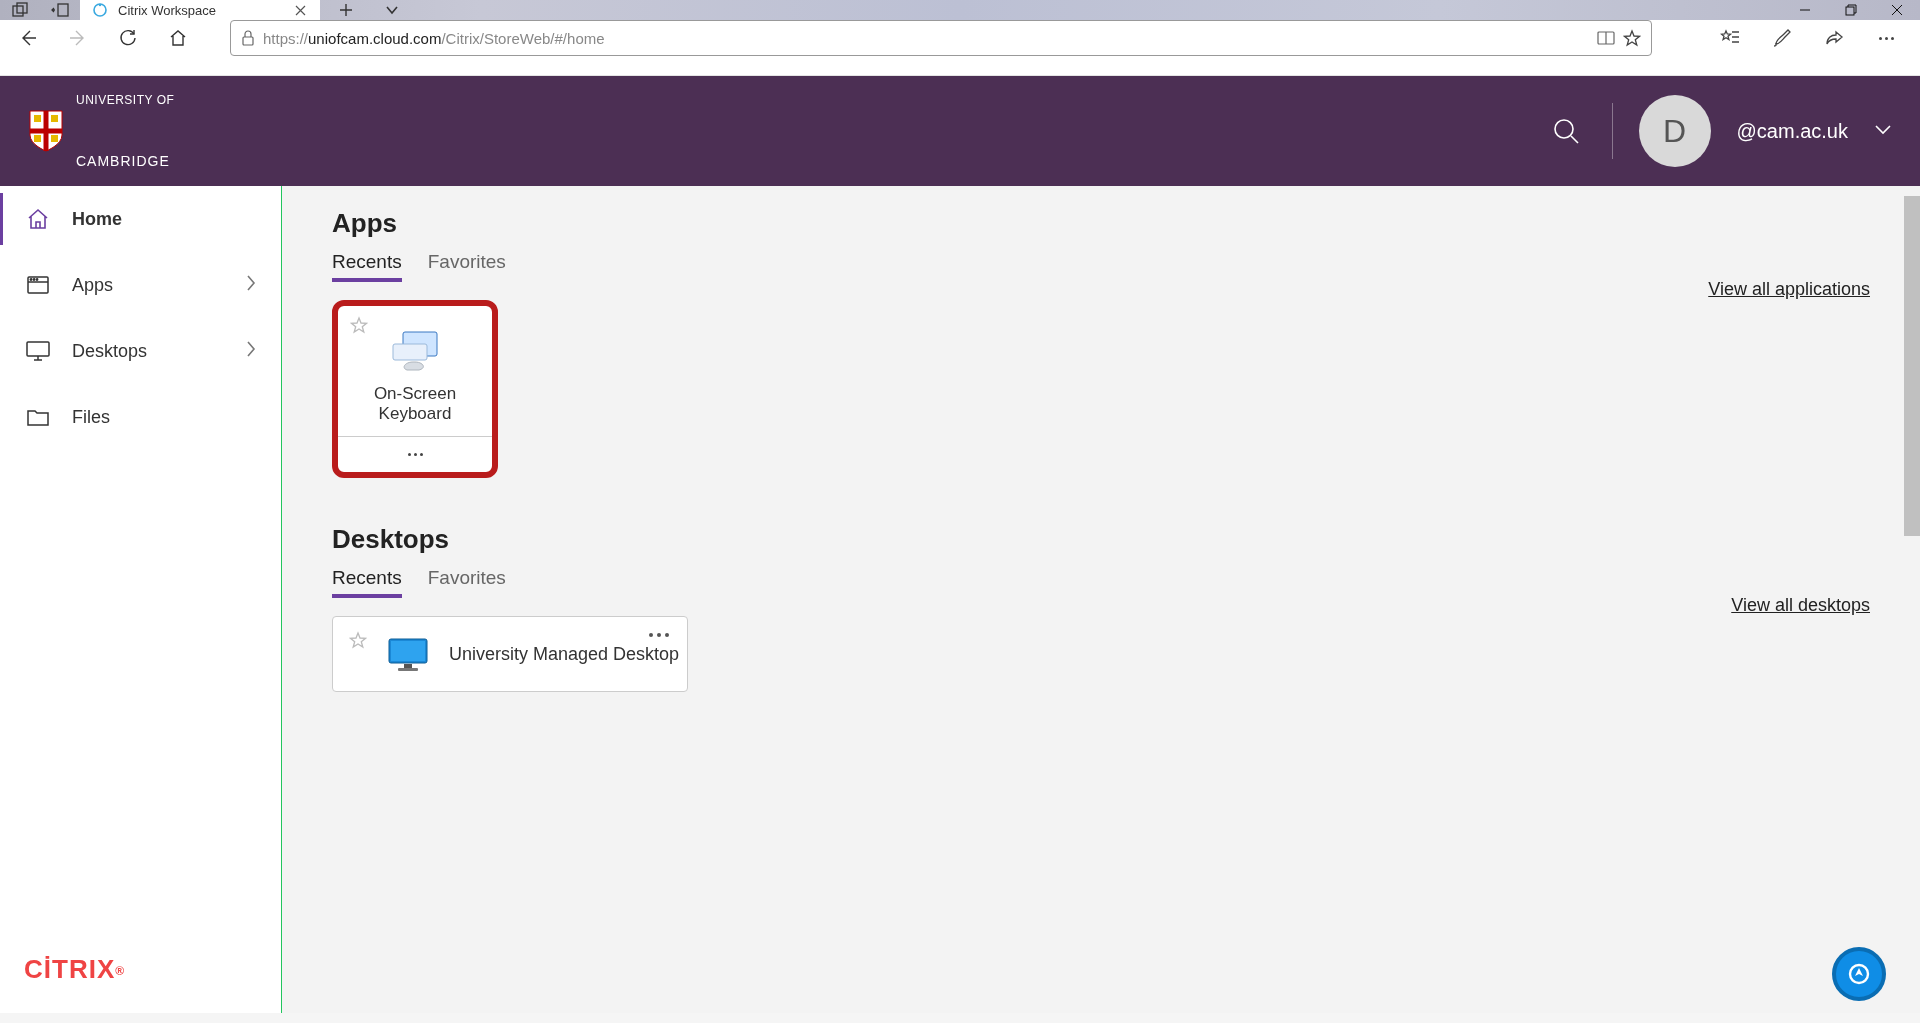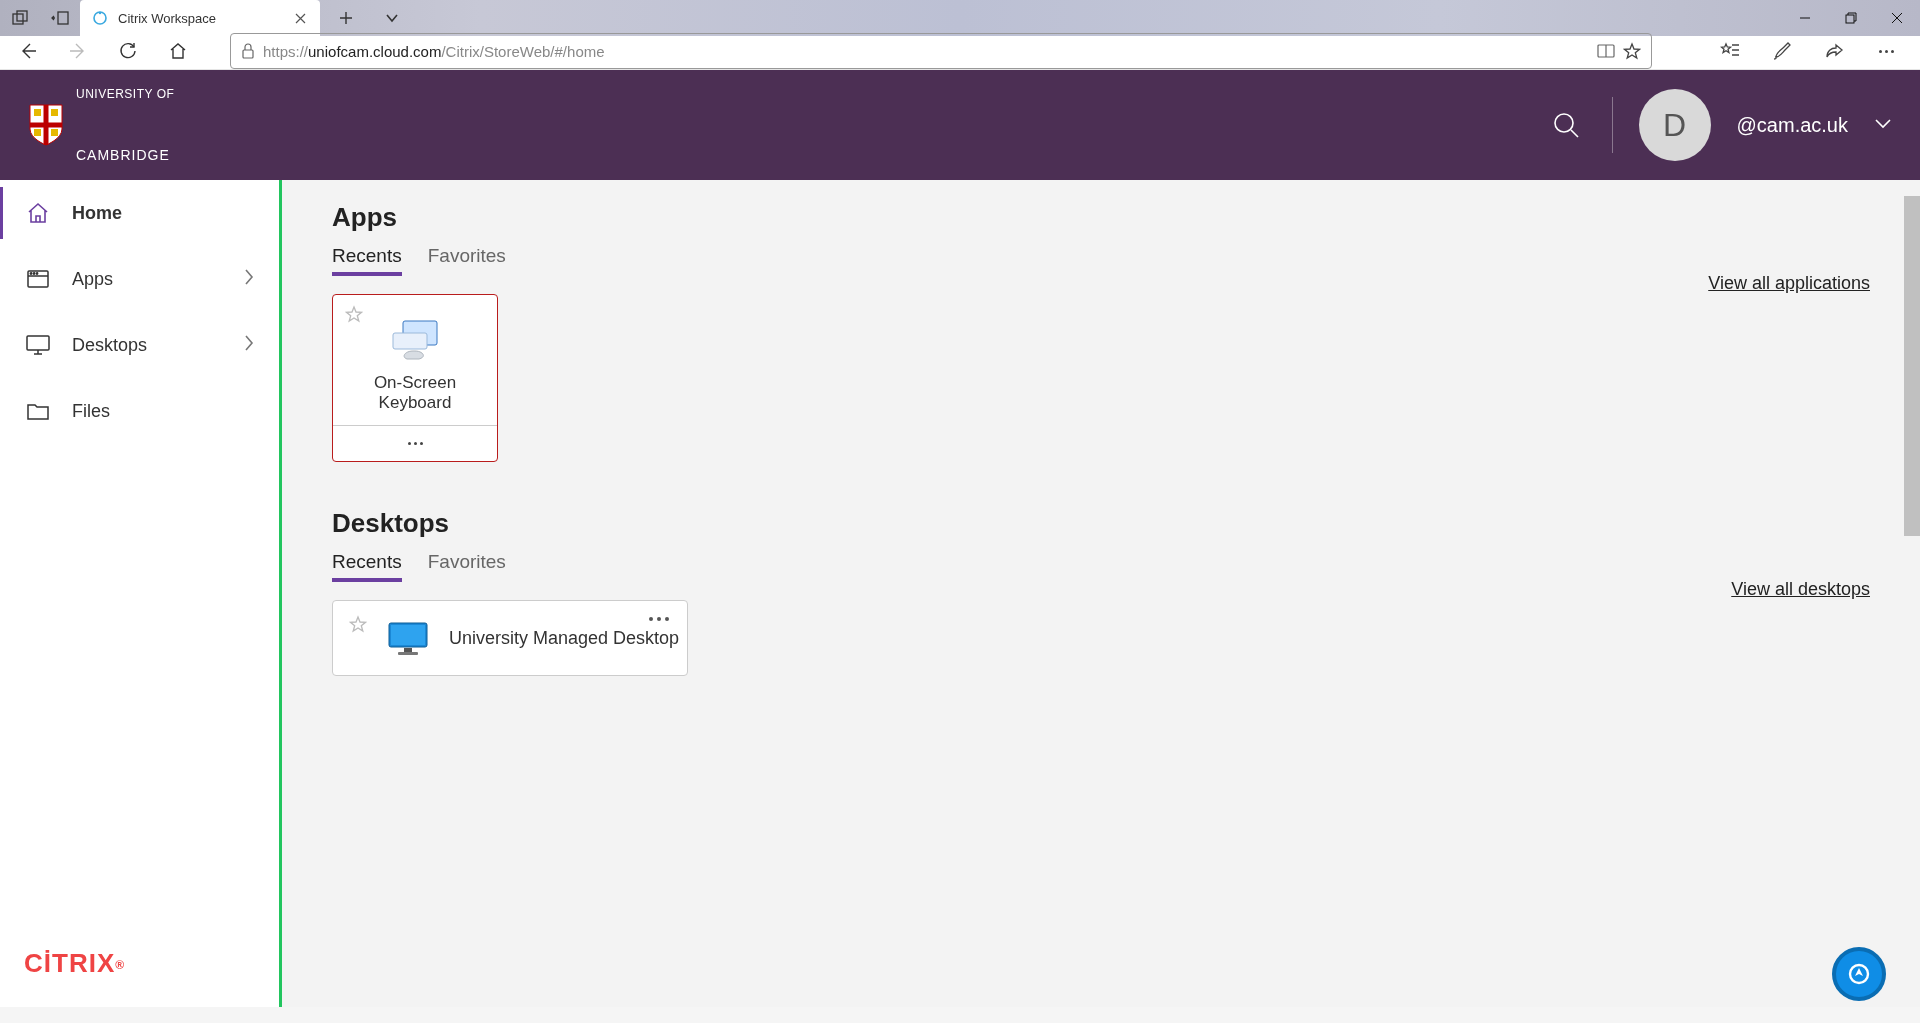--- a/index.html
+++ b/index.html
@@ -6,21 +6,21 @@
   body {
     font-family: 'Segoe UI', Tahoma, sans-serif;
     background: #f5f5f5;
     overflow: hidden;
     width: 1920px;
     height: 1023px;
   }
 
   
   .titlebar {
-    height: 36px;
+    height: 20px;
     background: linear-gradient(to right, #b0b1bf, #c7c8d6, #bcc0d4, #c5c8d8, #b7b8c8);
     display: flex;
     align-items: center;
   }
   .titlebar-left {
     display: flex;
     align-items: center;
     height: 100%;
     padding: 0 4px;
     gap: 8px;
@@ -38,24 +38,24 @@
     border-top-right-radius: 4px;
   }
   .tab-title { flex:1; font-size: 13px; color:#333; white-space:nowrap; overflow:hidden; text-overflow:ellipsis;}
   .tab-close { width:16px; height:16px; display:flex; align-items:center; justify-content:center; color:#555;}
   .tab-actions { display:flex; align-items:center; height:100%; padding:0 10px; gap:14px; }
   .win-controls { margin-left:auto; display:flex; height:100%; }
   .win-btn { width:46px; height:100%; display:flex; align-items:center; justify-content:center; color:#111; }
 
   
   .toolbar {
-    height: 34px;
+    height: 56px;
     background:#fff;
     border-bottom:1px solid #e5e5e5;
-    display:flex; align-items:flex-end;
+    display:flex; align-items:flex-start;
     padding: 0 10px;
     gap: 14px;
   }
   .tool-icon { width:36px; height:36px; display:flex; align-items:center; justify-content:center; color:#444; border-radius:4px;}
   .tool-icon.disabled { color:#bbb; }
   .addressbar {
     flex:1; height:36px; border:1px solid #999; border-radius:4px;
     display:flex; align-items:center; padding:0 10px; gap:8px;
     margin: 0 40px 0 20px;
   }
@@ -87,21 +87,21 @@
     width:72px; height:72px; border-radius:50%; background:#d9d9d9;
     display:flex; align-items:center; justify-content:center;
     color:#555; font-size:32px;
   }
   .user-email { font-size:20px; color:#fff; }
   .chev { color:#fff; }
 
   
   .page { display:flex; height: calc(1023px - 36px - 50px - 110px); }
   .sidebar {
-    width: 282px; background:#fff; border-right:3px solid #22c55e;
+    width: 282px; background:#fff; border-right:1px solid #22c55e;
     display:flex; flex-direction:column; position:relative;
   }
   .side-item {
     height: 66px; display:flex; align-items:center; gap:20px;
     padding: 0 24px; font-size:18px; color:#333;
   }
   .side-item.active { font-weight:700; }
   .side-item.active::before {
     content:""; position:absolute; left:0; width:3px; height:52px; background:#6b3fa0; margin-top:0;
   }
@@ -116,21 +116,21 @@
   .content {
     flex:1; background:#f3f3f3; padding: 22px 50px; overflow:auto; position:relative;
   }
   .section-head-row { display:flex; align-items:flex-end; }
   .section-title { font-size:26px; font-weight:600; color:#222; margin-bottom:12px; }
   .view-all { margin-left:auto; text-decoration:underline; font-size:18px; color:#222; }
   .tabs { display:flex; gap:26px; margin-bottom:18px;}
   .tab-pill { font-size:19px; color:#666; padding-bottom:5px; }
   .tab-pill.active { color:#222; border-bottom:4px solid #6b3fa0; font-weight:500;}
   .app-card {
-    width:166px; border:1px solid #b91c1c; border-radius:4px; background:#fff;
+    width:166px; border:6px solid #b91c1c; border-radius:12px; background:#fff;
     display:flex; flex-direction:column; align-items:center;
   }
   .app-card-body { padding:10px 6px 0; width:100%; text-align:center; position:relative;}
   .star { position:absolute; top:10px; left:12px; color:#bbb; }
   .app-icon-box { width:64px; height:50px; margin: 8px auto 10px; display:flex; align-items:center; justify-content:center;}
   .app-name { font-size:17px; color:#333; padding: 0 8px 12px;}
   .card-dots { border-top:1px solid #ccc; width:100%; height:36px; display:flex; align-items:center; justify-content:center;}
 
   .desktop-card {
     width:356px; border:1px solid #ccc; border-radius:4px; background:#fff;

